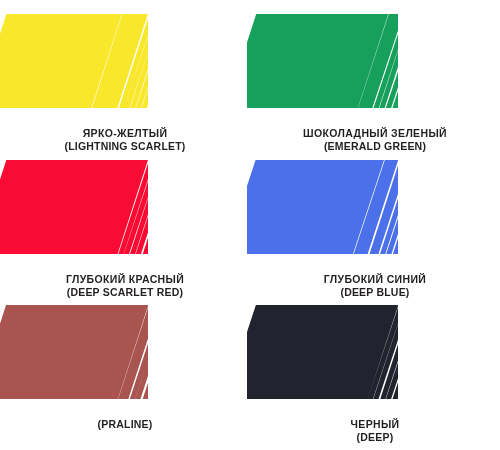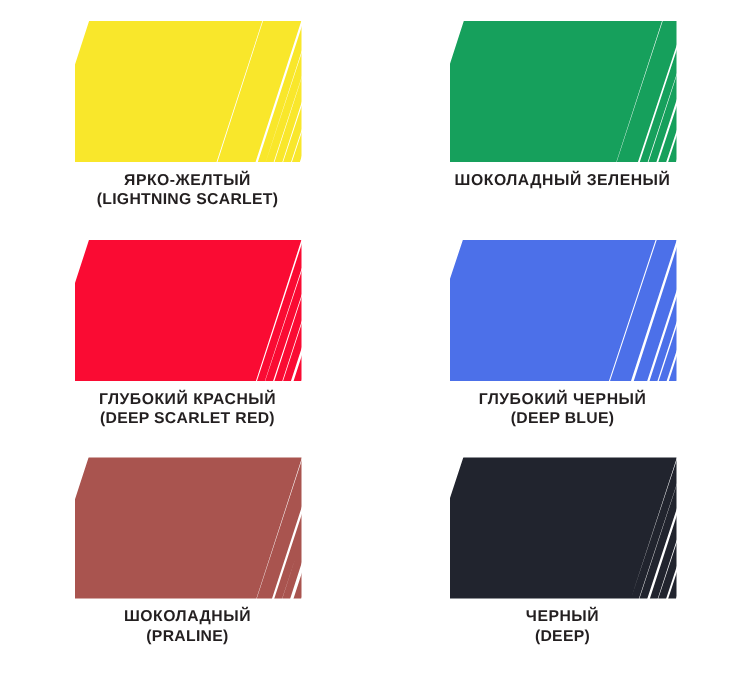--- a/index.html
+++ b/index.html
@@ -26,21 +26,21 @@
     display: grid;
     grid-template-columns: 250px 250px;
     grid-template-rows: 150px 145px 155px;
     width: 500px;
     height: 450px;
   }
   .swatch-cell {
     position: relative;
     display: flex;
     flex-direction: column;
-    align-items: center;
+    gap: 13px;
   }
   .scribble-wrap {
     width: 145px;
     height: 90px;
     margin-top: 16px;
     position: relative;
   }
   .swatch-cell.row2 .scribble-wrap { margin-top: 12px; }
   .swatch-cell.row3 .scribble-wrap { margin-top: 12px; }
   .scribble-svg {
@@ -104,20 +104,21 @@
                 <rect x="-3" y="-2" width="151" height="94"></rect>
               </clipPath>
             </defs>
             <g clip-path="url(#scribclip1)">
               <polyline points="-22.91,97.57 10.55,-6.43 10.58,-7.44 -23.04,96.56 -20.55,96.38 13.07,-7.62 13.69,-6.88 -20.13,97.12 -19.17,96.08 15.11,-7.92 17.15,-6.72 -17.05,97.28 -16.16,97.52 17.97,-6.48 18.77,-7.96 -14.89,96.04 -13.01,95.67 20.90,-8.33 22.62,-8.13 -11.61,95.87 -9.89,97.04 23.81,-6.96 25.70,-6.74 -8.71,97.26 -7.07,98.30 26.59,-5.70 27.98,-8.43 -6.20,95.57 -4.06,96.99 29.47,-7.01 30.20,-5.87 -3.70,98.13 -2.11,97.65 31.84,-6.35 32.74,-8.31 -1.04,95.69 1.02,97.49 34.81,-6.51 36.40,-5.65 2.21,98.35 3.12,97.37 37.30,-6.63 38.96,-7.00 4.94,97.00 7.43,96.35 40.91,-7.65 41.46,-8.04 7.67,95.96 8.80,96.51 43.08,-7.49 45.55,-7.51 11.22,96.49 12.59,96.03 46.50,-7.97 47.35,-6.03 13.67,97.97 15.93,95.92 49.74,-8.08 50.84,-6.63 17.00,97.37 17.70,96.62 52.24,-7.38 55.28,-7.33 20.85,96.67 21.13,97.10 55.62,-6.90 56.79,-7.56 23.30,96.44 26.03,98.11 59.79,-5.89 61.80,-6.98 27.56,97.02 29.79,97.29 63.46,-6.71 65.14,-5.85 31.06,98.15 32.05,97.45 66.46,-6.55 68.20,-5.73 34.49,98.27 36.85,95.51 70.80,-8.49 73.72,-7.24 39.24,96.76 41.18,96.63 75.00,-7.37 77.74,-7.12 43.34,96.88 45.62,95.57 79.37,-8.43 80.42,-8.46 46.89,95.54 50.00,97.80 83.83,-6.20 85.31,-6.23 51.67,97.77 54.91,96.14 88.69,-7.86 91.19,-7.13 57.08,96.87 60.04,96.62 93.81,-7.38 96.38,-8.42 62.32,95.58 64.93,96.82 98.99,-7.18 102.22,-7.05 68.07,96.95 71.60,98.45 105.26,-5.55 107.24,-8.05 73.63,95.95 77.57,95.58 111.41,-8.42 114.07,-8.16 80.34,95.84 85.07,95.85 118.60,-8.15 122.75,-8.41 88.27,95.59 91.44,96.89 125.53,-7.11 128.61,-7.00 95.13,97.00 100.25,95.90 134.06,-8.10 137.70,-8.10 104.00,95.90 109.13,96.98 143.05,-7.02 148.18,-8.27 114.04,95.73 118.13,96.63 152.62,-7.37 159.23,-8.29 124.93,95.71 130.82,95.56 164.66,-8.44 171.71,-8.19 137.23,95.81 143.54,96.68 177.48,-7.32 185.43,-8.43 150.99,95.57 158.97,97.36 192.59,-6.64 201.42,-7.65 166.94,96.35" fill="none" stroke="#16A05C" stroke-width="5" stroke-linecap="round" stroke-linejoin="round"></polyline>
             </g>
           </svg>
       </div>
       <div class="label-block">
         <div class="label-ru">ШОКОЛАДНЫЙ ЗЕЛЕНЫЙ</div>
+        <div class="label-en">(EMERALD GREEN)</div>
       </div>
     </div>
 
     <div class="swatch-cell row2">
       <div class="scribble-wrap">
         <svg class="scribble-svg" viewBox="0 0 145 90" preserveAspectRatio="none">
             <defs>
               <clipPath id="scribclip2">
                 <rect x="-3" y="-2" width="151" height="94"></rect>
               </clipPath>
@@ -140,40 +141,39 @@
               <clipPath id="scribclip3">
                 <rect x="-3" y="-2" width="151" height="94"></rect>
               </clipPath>
             </defs>
             <g clip-path="url(#scribclip3)">
               <polyline points="-24.84,97.83 9.58,-6.17 12.08,-6.32 -22.29,97.68 -20.34,98.20 13.18,-5.80 13.84,-8.05 -20.05,95.95 -19.50,97.01 14.95,-6.99 17.27,-6.53 -16.99,97.47 -16.06,96.47 18.02,-7.53 20.35,-7.93 -14.10,96.07 -13.15,96.18 20.83,-7.82 23.02,-7.38 -11.41,96.62 -10.98,97.20 23.27,-6.80 25.55,-6.48 -8.78,97.52 -7.48,95.79 26.39,-8.21 28.42,-8.00 -5.98,96.00 -4.56,96.74 29.22,-7.26 30.92,-6.69 -3.35,97.31 -3.12,97.36 31.33,-6.64 34.10,-8.19 -0.35,95.81 0.52,95.92 34.56,-8.08 35.81,-7.48 1.92,96.52 3.86,96.52 37.67,-7.48 38.62,-8.06 4.77,95.94 5.78,96.79 40.09,-7.21 40.86,-7.11 7.37,96.89 8.89,97.32 43.13,-6.68 44.22,-7.41 10.55,96.59 12.95,95.83 46.69,-8.17 47.55,-7.19 13.76,96.81 15.34,98.29 49.45,-5.71 51.99,-6.93 17.57,97.07 18.09,97.75 52.43,-6.25 54.55,-5.56 20.49,98.44 21.06,96.88 55.58,-7.12 58.73,-5.99 24.27,98.01 24.49,97.49 59.02,-6.51 61.37,-7.89 27.35,96.11 28.10,95.95 62.62,-8.05 65.11,-8.49 31.04,95.51 33.01,96.88 66.93,-7.12 69.34,-6.93 35.06,97.07 37.02,95.92 70.88,-8.08 72.37,-6.34 38.57,97.66 39.77,95.63 74.30,-8.37 77.51,-7.19 43.23,96.81 46.15,96.96 79.64,-7.04 81.81,-7.21 47.58,96.79 49.01,95.98 83.33,-8.02 86.97,-7.18 52.50,96.82 55.48,96.31 88.97,-7.69 91.20,-7.88 57.09,96.12 60.48,96.98 94.03,-7.02 97.33,-5.70 62.80,98.30 65.88,97.65 99.46,-6.35 101.51,-7.79 67.72,96.21 71.67,96.33 105.29,-7.67 107.86,-7.38 73.94,96.62 76.80,98.03 111.02,-5.97 113.72,-5.74 80.17,98.26 84.97,95.63 118.55,-8.37 121.05,-8.04 87.42,95.96 91.51,95.51 125.57,-8.49 129.92,-8.49 95.78,95.51 99.10,95.71 133.48,-8.29 139.12,-7.12 104.71,96.88 108.27,97.90 142.62,-6.10 147.37,-7.67 113.63,96.33 120.15,98.13 153.63,-5.87 158.17,-7.62 124.40,96.38 131.03,97.01 164.77,-6.99 171.21,-6.46 136.98,97.54 143.81,97.23 177.62,-6.77 185.32,-5.54 150.94,98.46 157.27,97.87 191.74,-6.13 201.44,-7.87 166.95,96.13" fill="none" stroke="#4C70E9" stroke-width="5" stroke-linecap="round" stroke-linejoin="round"></polyline>
             </g>
           </svg>
       </div>
       <div class="label-block">
-        <div class="label-ru">ГЛУБОКИЙ ЧЕРНЫЙ</div>
+        <div class="label-ru">ГЛУБОКИЙ СИНИЙ</div>
         <div class="label-en">(DEEP BLUE)</div>
       </div>
     </div>
 
     <div class="swatch-cell row3">
       <div class="scribble-wrap">
         <svg class="scribble-svg" viewBox="0 0 145 90" preserveAspectRatio="none">
             <defs>
               <clipPath id="scribclip4">
                 <rect x="-3" y="-2" width="151" height="94"></rect>
               </clipPath>
             </defs>
             <g clip-path="url(#scribclip4)">
               <polyline points="-23.42,97.01 10.29,-6.99 11.04,-6.11 -22.80,97.89 -21.05,95.56 12.82,-8.44 14.87,-6.40 -19.54,97.60 -17.74,98.45 15.83,-5.55 16.82,-7.36 -17.22,96.64 -15.95,96.00 18.08,-8.00 18.97,-6.00 -14.79,98.00 -14.13,96.60 20.33,-7.40 21.93,-8.38 -11.95,95.62 -11.44,97.75 23.04,-6.25 24.24,-7.78 -9.44,96.22 -8.50,96.59 25.87,-7.41 27.32,-6.65 -6.53,97.35 -5.43,96.18 28.79,-7.82 29.53,-6.89 -4.04,97.11 -1.56,95.92 32.11,-8.08 33.23,-7.90 -0.79,96.10 0.02,95.62 34.31,-8.38 36.57,-6.70 2.30,97.30 4.20,96.62 37.84,-7.38 39.14,-7.33 5.03,96.67 5.31,95.66 39.85,-8.34 41.51,-6.20 7.69,97.80 9.88,97.42 43.62,-6.58 45.55,-5.75 11.22,98.25 12.76,96.17 46.59,-7.83 48.45,-7.67 14.22,96.33 15.73,96.49 49.64,-7.51 50.09,-7.13 16.62,96.87 17.93,96.38 52.36,-7.62 54.56,-7.10 20.50,96.90 21.44,97.29 55.78,-6.71 57.12,-7.61 23.47,96.39 25.74,97.50 59.65,-6.50 60.56,-7.33 26.94,96.67 29.81,96.29 63.47,-7.71 65.45,-6.92 31.21,97.08 32.24,96.24 66.55,-7.76 68.98,-8.31 34.88,95.69 37.69,97.99 71.22,-6.01 72.58,-8.07 38.67,95.93 40.59,97.93 74.71,-6.07 77.17,-8.17 43.06,95.83 46.11,97.76 79.62,-6.24 81.92,-8.49 47.64,95.51 50.20,97.41 83.93,-6.59 86.15,-6.33 52.09,97.67 55.03,97.21 88.75,-6.79 90.24,-6.27 56.61,97.73 59.25,96.14 93.41,-7.86 96.84,-7.97 62.55,96.03 65.79,98.07 99.42,-5.93 100.92,-5.75 67.42,98.25 69.93,97.05 104.42,-6.95 108.73,-7.80 74.37,96.20 76.73,96.20 110.99,-7.80 114.07,-5.55 80.34,98.45 84.26,96.25 118.19,-7.75 121.37,-6.41 87.58,97.59 92.00,97.51 125.81,-6.49 128.61,-6.31 95.13,97.69 100.05,97.29 133.96,-6.71 138.53,-7.17 104.42,96.83 109.00,96.12 142.98,-7.88 147.21,-6.61 113.56,97.39 119.35,96.45 153.23,-7.55 158.20,-7.96 124.42,96.04 130.53,97.97 164.52,-6.03 169.85,-7.15 136.30,96.85 143.75,96.84 177.58,-7.16 185.20,-6.13 150.88,97.87 159.05,95.81 192.63,-8.19 200.68,-5.93 166.57,98.07" fill="none" stroke="#A9544F" stroke-width="5" stroke-linecap="round" stroke-linejoin="round"></polyline>
             </g>
           </svg>
       </div>
       <div class="label-block">
-        <div class="label-ru">ШОКОЛАДНЫЙ</div>
         <div class="label-en">(PRALINE)</div>
       </div>
     </div>
 
     <div class="swatch-cell row3">
       <div class="scribble-wrap">
         <svg class="scribble-svg" viewBox="0 0 145 90" preserveAspectRatio="none">
             <defs>
               <clipPath id="scribclip5">
                 <rect x="-3" y="-2" width="151" height="94"></rect>

